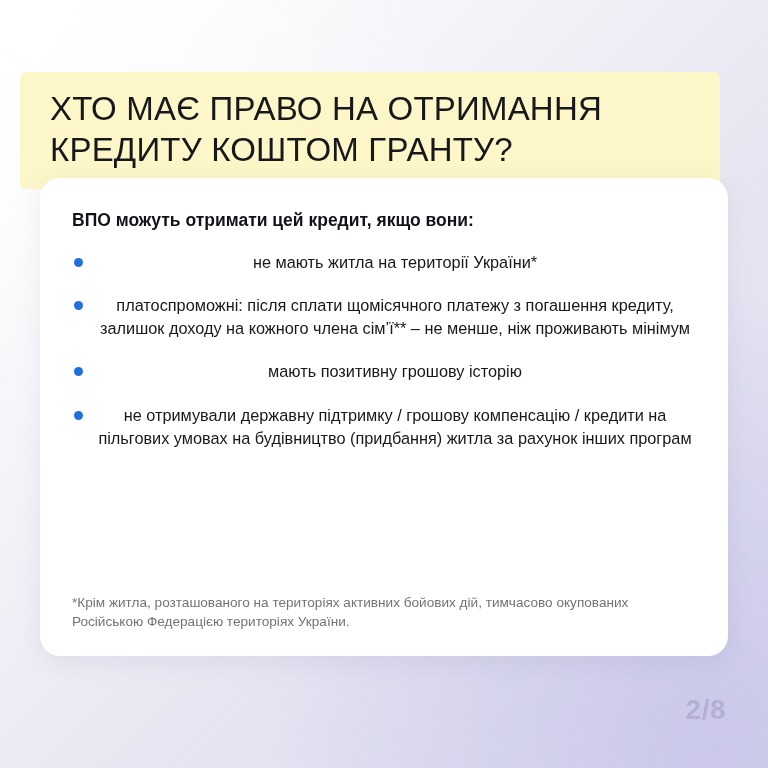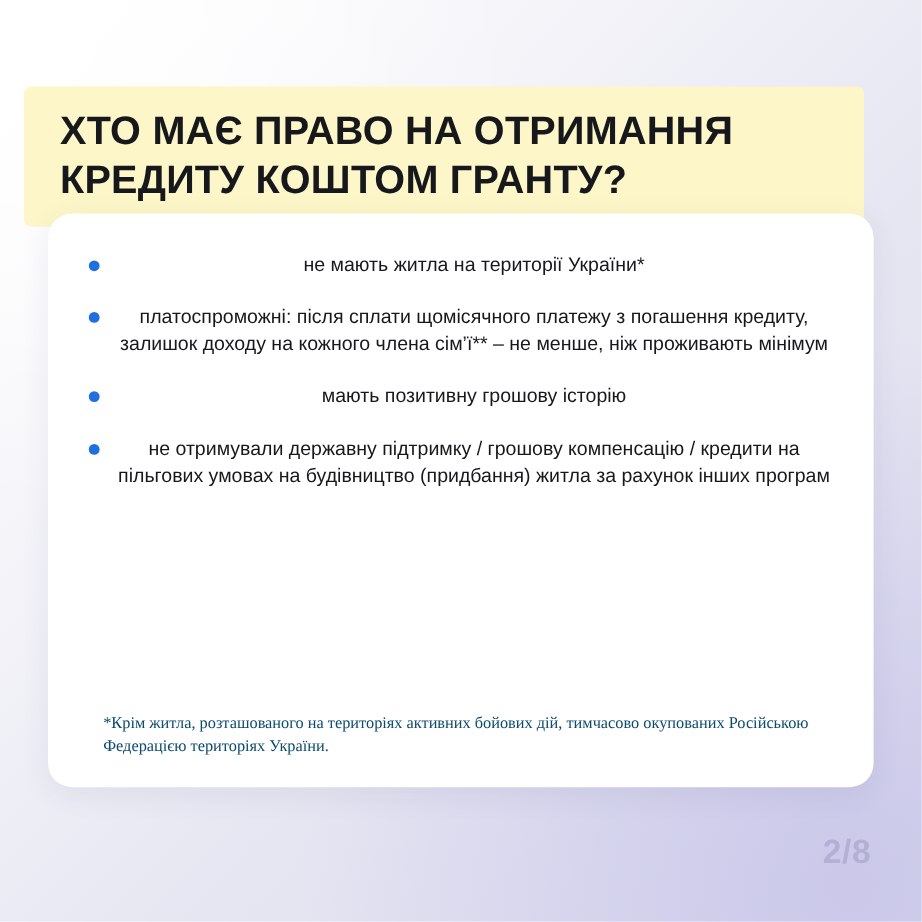--- a/index.html
+++ b/index.html
@@ -35,21 +35,21 @@
     top: 72px;
     width: 700px;
     background: #fcf6c8;
     border-radius: 6px;
     padding: 16px 24px 18px 30px;
     box-sizing: border-box;
   }
   .title-text {
     font-size: 33px;
     line-height: 1.25;
-    font-weight: bold;
+    font-weight: normal;
     color: #17181c;
     letter-spacing: 0.2px;
     text-transform: uppercase;
     margin: 0;
   }
 
   
   .card {
     position: absolute;
     left: 40px;
@@ -95,23 +95,22 @@
 
   .notes {
     position: absolute;
     left: 30px;
     right: 30px;
     bottom: 24px;
   }
   .note {
     font-size: 13.6px;
     line-height: 1.45;
-    color: #0c4a6e;
-    margin: 0 0 14px 16px;
-    font-family: Liberation Serif, serif;
+    color: #737373;
+    margin: 0 0 14px 2px;
   }
   .note:last-child { margin-bottom: 0; }
 
   .page-num {
     position: absolute;
     right: 42px;
     bottom: 42px;
     font-size: 28px;
     font-weight: bold;
     color: #b3b0d4;
@@ -122,20 +121,21 @@
 <body>
 
 <div class="slide">
   <div class="bg-wash"></div>
 
   <div class="title-band">
     <h1 class="title-text">ХТО МАЄ ПРАВО НА ОТРИМАННЯ КРЕДИТУ КОШТОМ ГРАНТУ?</h1>
   </div>
 
   <div class="card">
+    <p class="card-heading">ВПО можуть отримати цей кредит, якщо вони:</p>
 
     <ul class="bullets">
       <li class="bullet">
         <span class="dot"></span>
         <span>не мають житла на території України*</span>
       </li>
       <li class="bullet">
         <span class="dot"></span>
         <span>платоспроможні: після сплати щомісячного платежу з погашення кредиту, залишок доходу на кожного члена сім’ї** – не менше, ніж проживають мінімум</span>
       </li>

